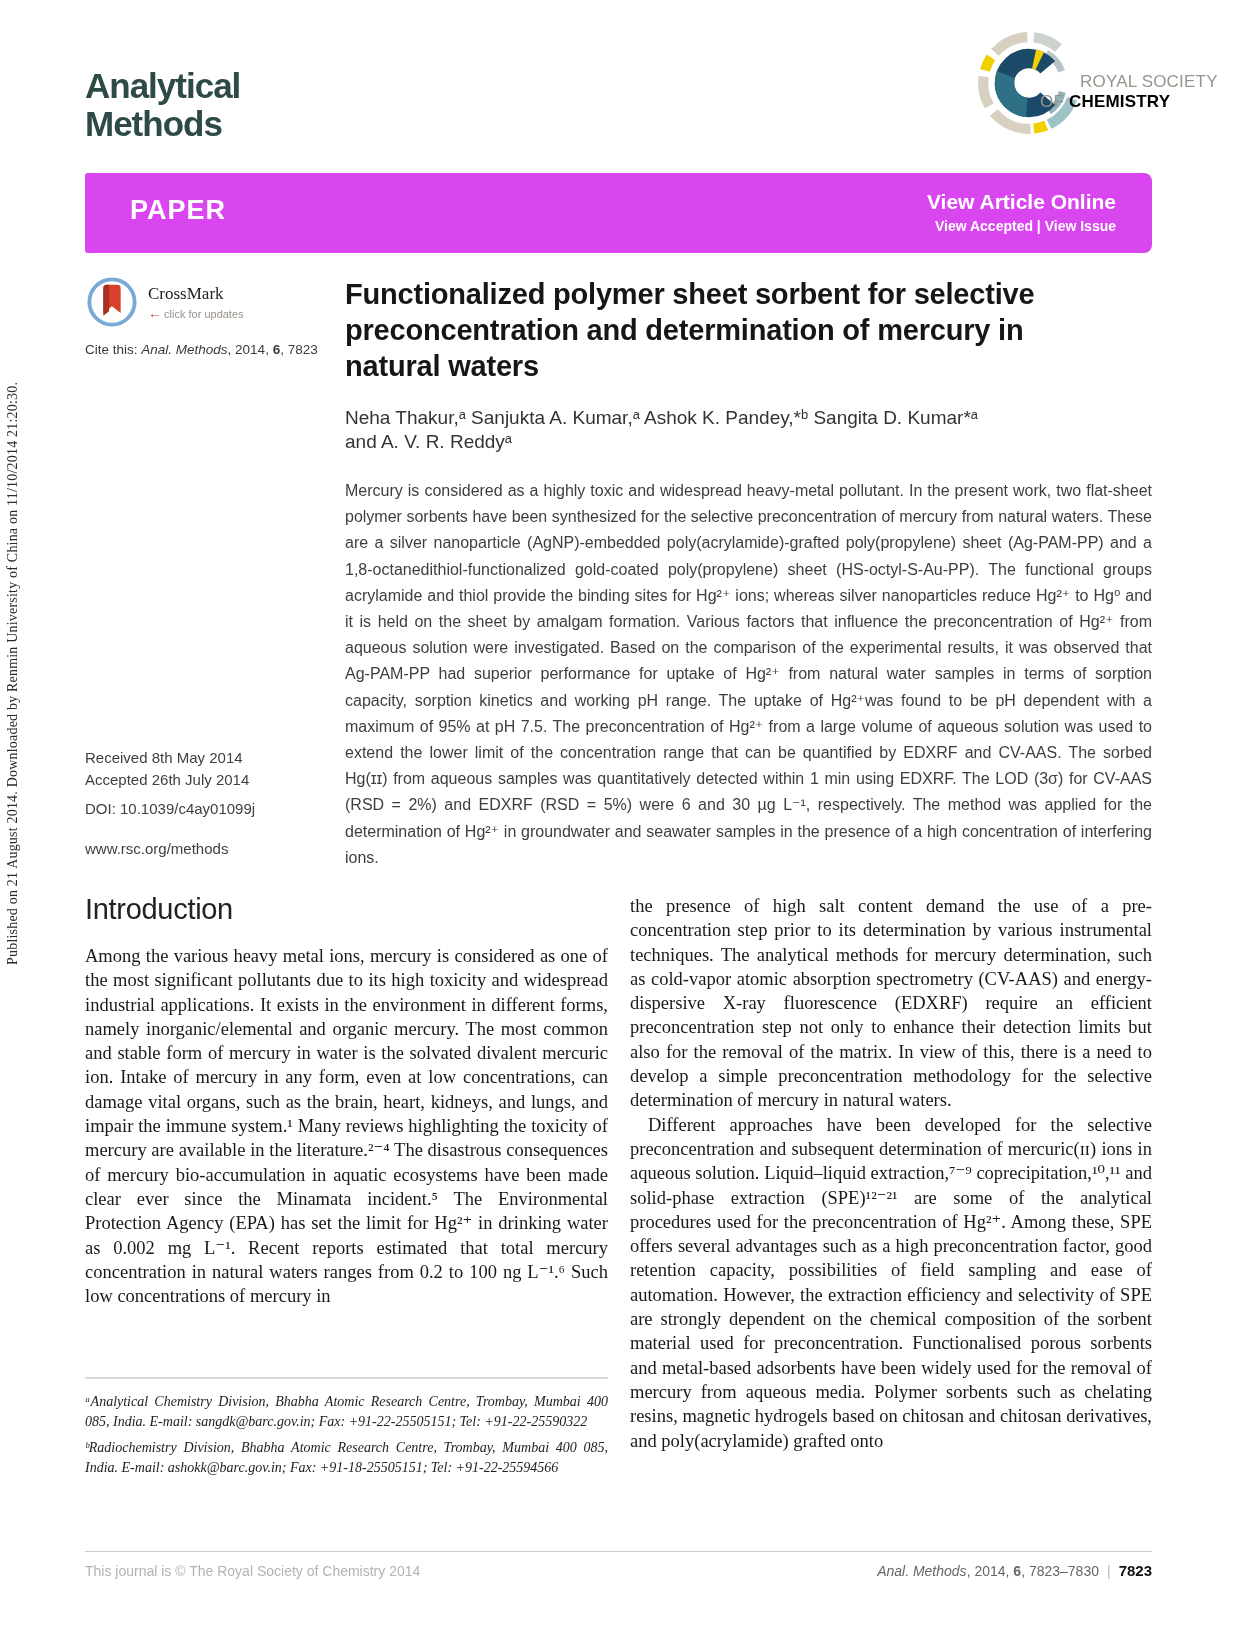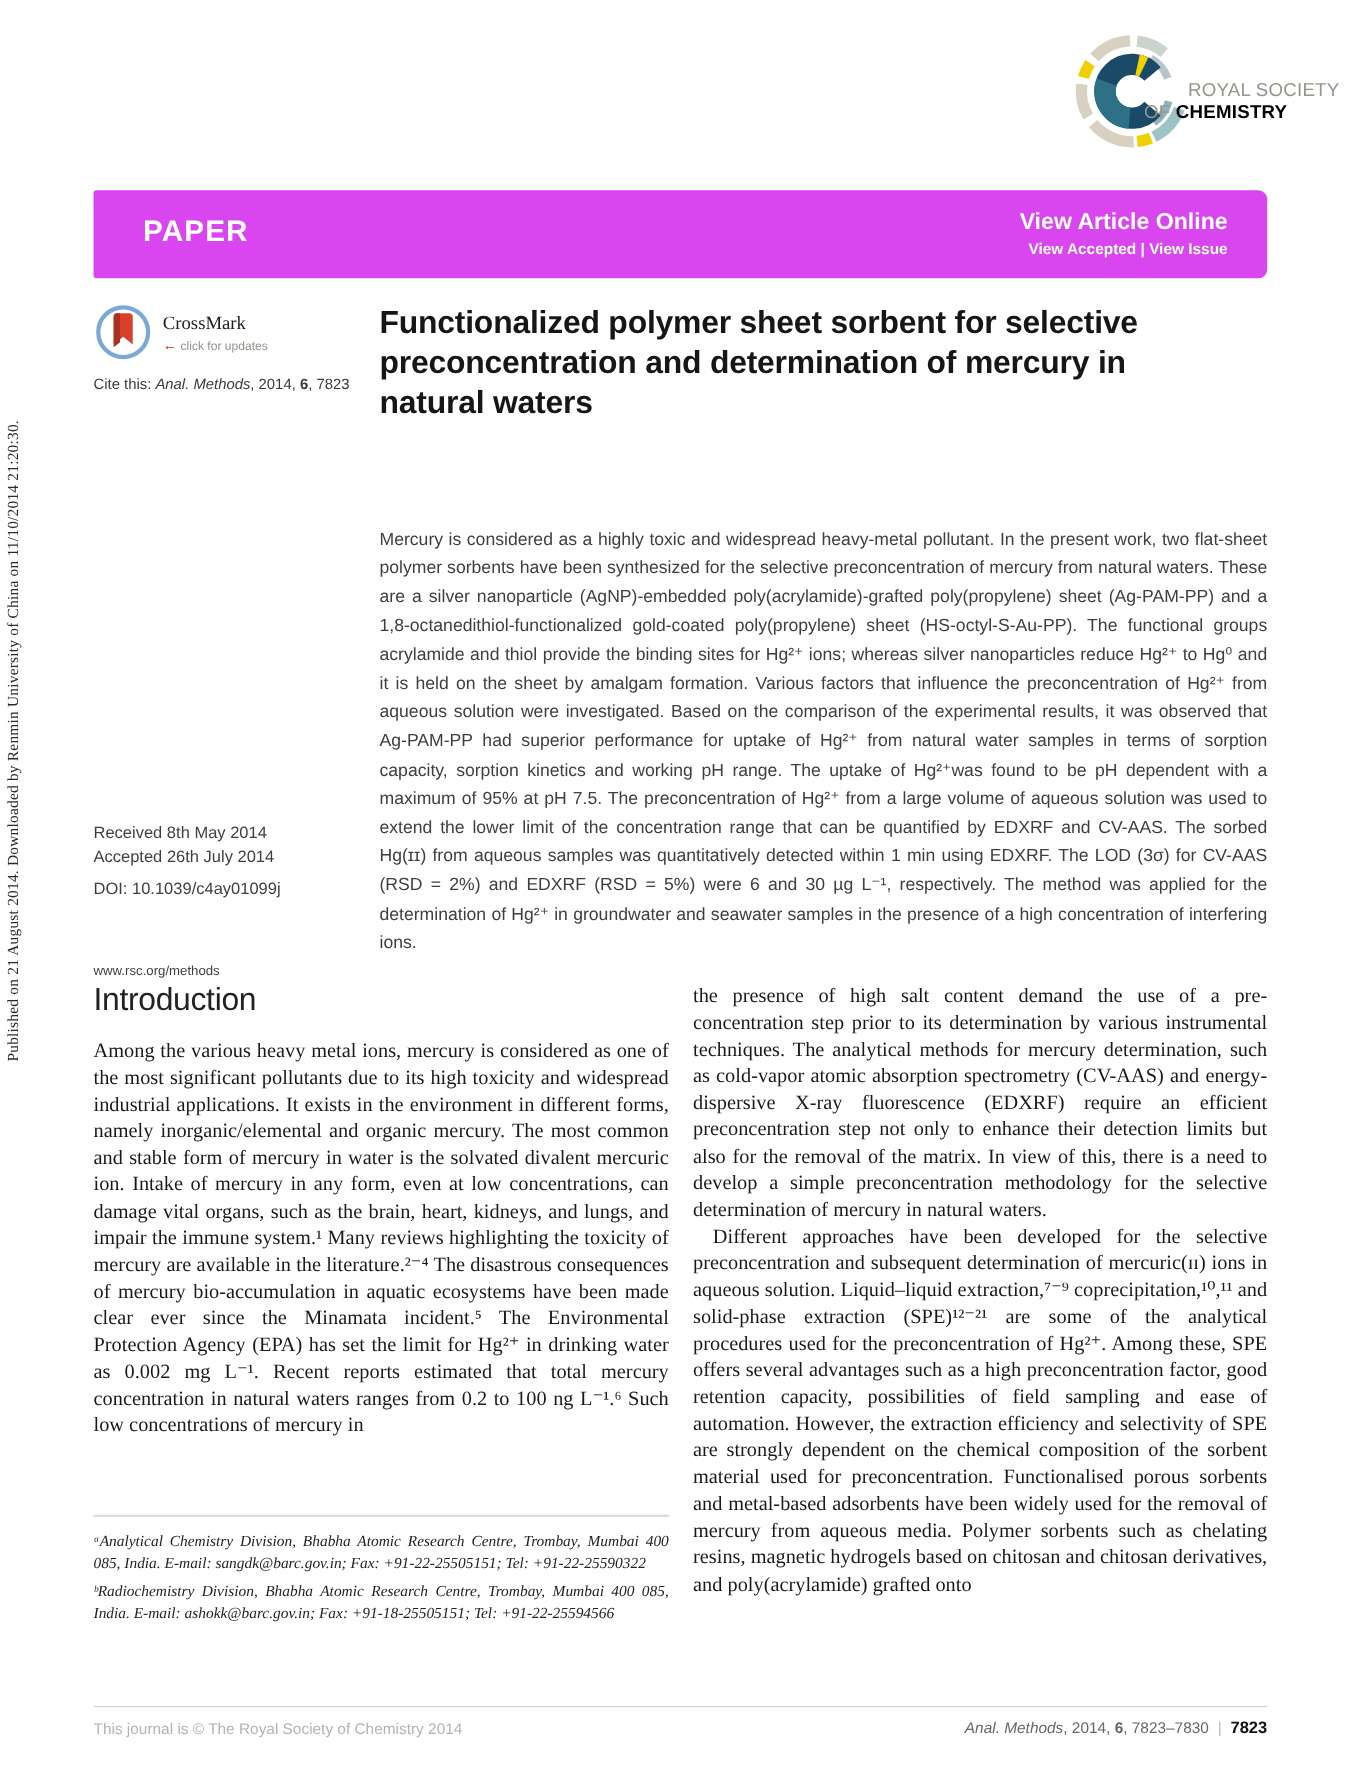--- a/index.html
+++ b/index.html
@@ -45,21 +45,21 @@
   .crossmark-svg{position:absolute;left:86px;top:276px;width:52px;height:52px;cursor:pointer;}
   .cm-name{
     position:absolute;left:148px;top:284px;
     font-family:"Liberation Serif","DejaVu Serif",serif;font-size:17px;color:#1d1d1d;
   }
   .cm-sub{position:absolute;left:148px;top:306px;font-size:11px;color:#97918a;}
   .cm-arrow{color:#c0392b;font-size:13px;font-weight:bold;}
   .cite-line{position:absolute;left:85px;top:342px;font-size:13.5px;color:#3a3a3a;}
   .received{position:absolute;left:85px;top:747px;font-size:15px;line-height:22px;color:#3f3f3f;}
   .doi{position:absolute;left:85px;top:800px;font-size:15px;color:#3f3f3f;}
-  .site{position:absolute;left:85px;top:875px;font-size:12px;color:#3f3f3f;cursor:pointer;}
+  .site{position:absolute;left:85px;top:840px;font-size:15px;color:#3f3f3f;cursor:pointer;}
 
   
   .title{
     position:absolute;left:345px;top:276px;width:810px;margin:0;
     font-size:29px;font-weight:700;line-height:36px;letter-spacing:-.2px;color:#161616;
   }
   .authors{
     position:absolute;left:345px;top:406px;width:810px;
     font-size:19px;line-height:23.5px;color:#333333;
   }
@@ -97,20 +97,22 @@
   .footer-right .sep{color:#bbbbbb;margin:0 8px;}
   .footer-right .pagenum{font-weight:700;color:#111111;font-size:15px;}
 </style>
 </head>
 <body>
 
 <div class="page">
 
   <div class="watermark">Published on 21 August 2014. Downloaded by Renmin University of China on 11/10/2014 21:20:30.</div>
 
+  <div class="journal-title preline">Analytical
+Methods</div>
 
   <svg class="rsc-logo-svg" viewBox="0 0 104 104">
     <path d="M13.0 74.5 A45 45 0 0 1 7.4 45.7" stroke="#d8d1c1" stroke-width="10" fill="none"></path>
     <path d="M8.8 39.6 A45 45 0 0 1 14.7 26.8" stroke="#f0d000" stroke-width="10" fill="none"></path>
     <path d="M18.6 21.9 A45 45 0 0 1 50.4 7.0" stroke="#d8d1c1" stroke-width="10" fill="none"></path>
     <path d="M56.7 7.2 A45 45 0 0 1 80.9 17.5" stroke="#ccd3cd" stroke-width="10" fill="none"></path>
     <path d="M94.3 67.4 A45 45 0 0 1 71.7 92.5" stroke="#9cc3c5" stroke-width="10" fill="none"></path>
     <path d="M68.9 93.7 A45 45 0 0 1 56.7 96.8" stroke="#f0d000" stroke-width="10" fill="none"></path>
     <path d="M53.6 97.0 A45 45 0 0 1 17.5 80.9" stroke="#d8d1c1" stroke-width="10" fill="none"></path>
     <path d="M69 22.6 A34 34 0 0 1 84 40.4" stroke="#b9c6c9" stroke-width="7" fill="none"></path>
@@ -143,20 +145,22 @@
   <div class="cite-line"><span>Cite this: </span><span class="i">Anal. Methods</span><span>, 2014, </span><span class="b">6</span><span>, 7823</span></div>
 
   <div class="received preline">Received 8th May 2014
 Accepted 26th July 2014</div>
   <div class="doi">DOI: 10.1039/c4ay01099j</div>
   <div class="site">www.rsc.org/methods</div>
 
   <h1 class="title preline">Functionalized polymer sheet sorbent for selective
 preconcentration and determination of mercury in
 natural waters</h1>
+  <div class="authors preline">Neha Thakur,ᵃ Sanjukta A. Kumar,ᵃ Ashok K. Pandey,*ᵇ Sangita D. Kumar*ᵃ
+and A. V. R. Reddyᵃ</div>
   <div class="abstract">Mercury is considered as a highly toxic and widespread heavy-metal pollutant. In the present work, two flat-sheet polymer sorbents have been synthesized for the selective preconcentration of mercury from natural waters. These are a silver nanoparticle (AgNP)-embedded poly(acrylamide)-grafted poly(propylene) sheet (Ag-PAM-PP) and a 1,8-octanedithiol-functionalized gold-coated poly(propylene) sheet (HS-octyl-S-Au-PP). The functional groups acrylamide and thiol provide the binding sites for Hg²⁺ ions; whereas silver nanoparticles reduce Hg²⁺ to Hg⁰ and it is held on the sheet by amalgam formation. Various factors that influence the preconcentration of Hg²⁺ from aqueous solution were investigated. Based on the comparison of the experimental results, it was observed that Ag-PAM-PP had superior performance for uptake of Hg²⁺ from natural water samples in terms of sorption capacity, sorption kinetics and working pH range. The uptake of Hg²⁺was found to be pH dependent with a maximum of 95% at pH 7.5. The preconcentration of Hg²⁺ from a large volume of aqueous solution was used to extend the lower limit of the concentration range that can be quantified by EDXRF and CV-AAS. The sorbed Hg(ɪɪ) from aqueous samples was quantitatively detected within 1 min using EDXRF. The LOD (3σ) for CV-AAS (RSD = 2%) and EDXRF (RSD = 5%) were 6 and 30 µg L⁻¹, respectively. The method was applied for the determination of Hg²⁺ in groundwater and seawater samples in the presence of a high concentration of interfering ions.</div>
 
   <h2 class="section-heading">Introduction</h2>
 
   <div class="col-left body-serif">Among the various heavy metal ions, mercury is considered as one of the most significant pollutants due to its high toxicity and widespread industrial applications. It exists in the environment in different forms, namely inorganic/elemental and organic mercury. The most common and stable form of mercury in water is the solvated divalent mercuric ion. Intake of mercury in any form, even at low concentrations, can damage vital organs, such as the brain, heart, kidneys, and lungs, and impair the immune system.¹ Many reviews highlighting the toxicity of mercury are available in the literature.²⁻⁴ The disastrous consequences of mercury bio-accumulation in aquatic ecosystems have been made clear ever since the Minamata incident.⁵ The Environmental Protection Agency (EPA) has set the limit for Hg²⁺ in drinking water as 0.002 mg L⁻¹. Recent reports estimated that total mercury concentration in natural waters ranges from 0.2 to 100 ng L⁻¹.⁶ Such low concentrations of mercury in</div>
 
   <div class="fn-rule"></div>
   <div class="footnotes">
     <p>ᵃAnalytical Chemistry Division, Bhabha Atomic Research Centre, Trombay, Mumbai 400 085, India. E-mail: sangdk@barc.gov.in; Fax: +91-22-25505151; Tel: +91-22-25590322</p>
     <p>ᵇRadiochemistry Division, Bhabha Atomic Research Centre, Trombay, Mumbai 400 085, India. E-mail: ashokk@barc.gov.in; Fax: +91-18-25505151; Tel: +91-22-25594566</p>

